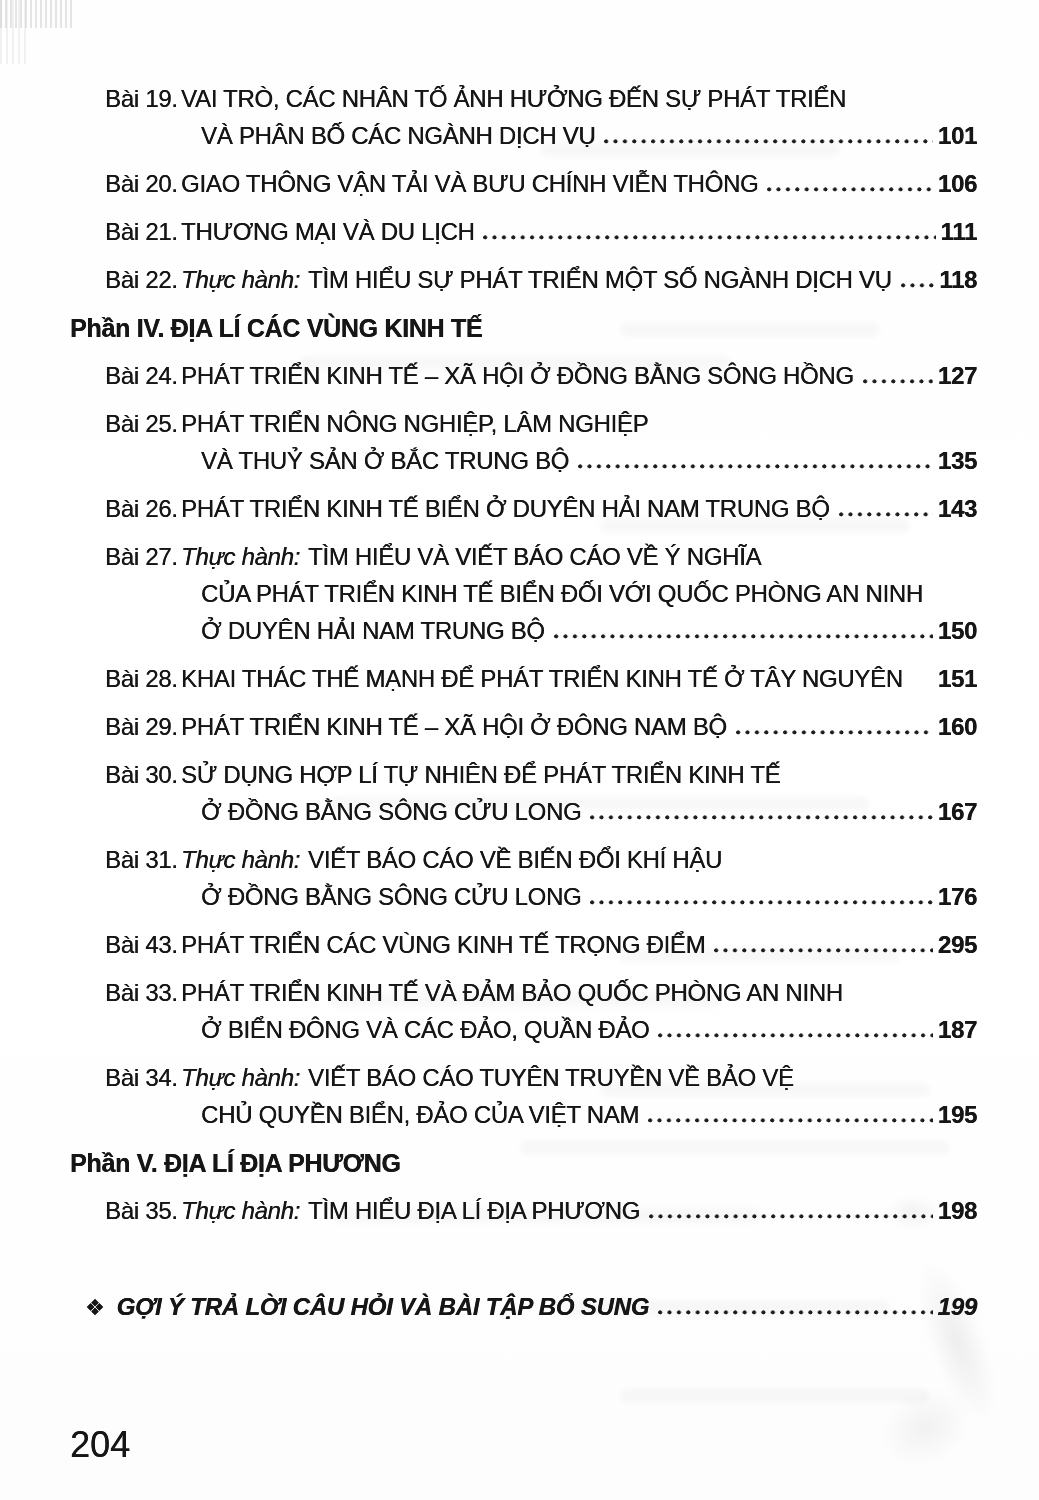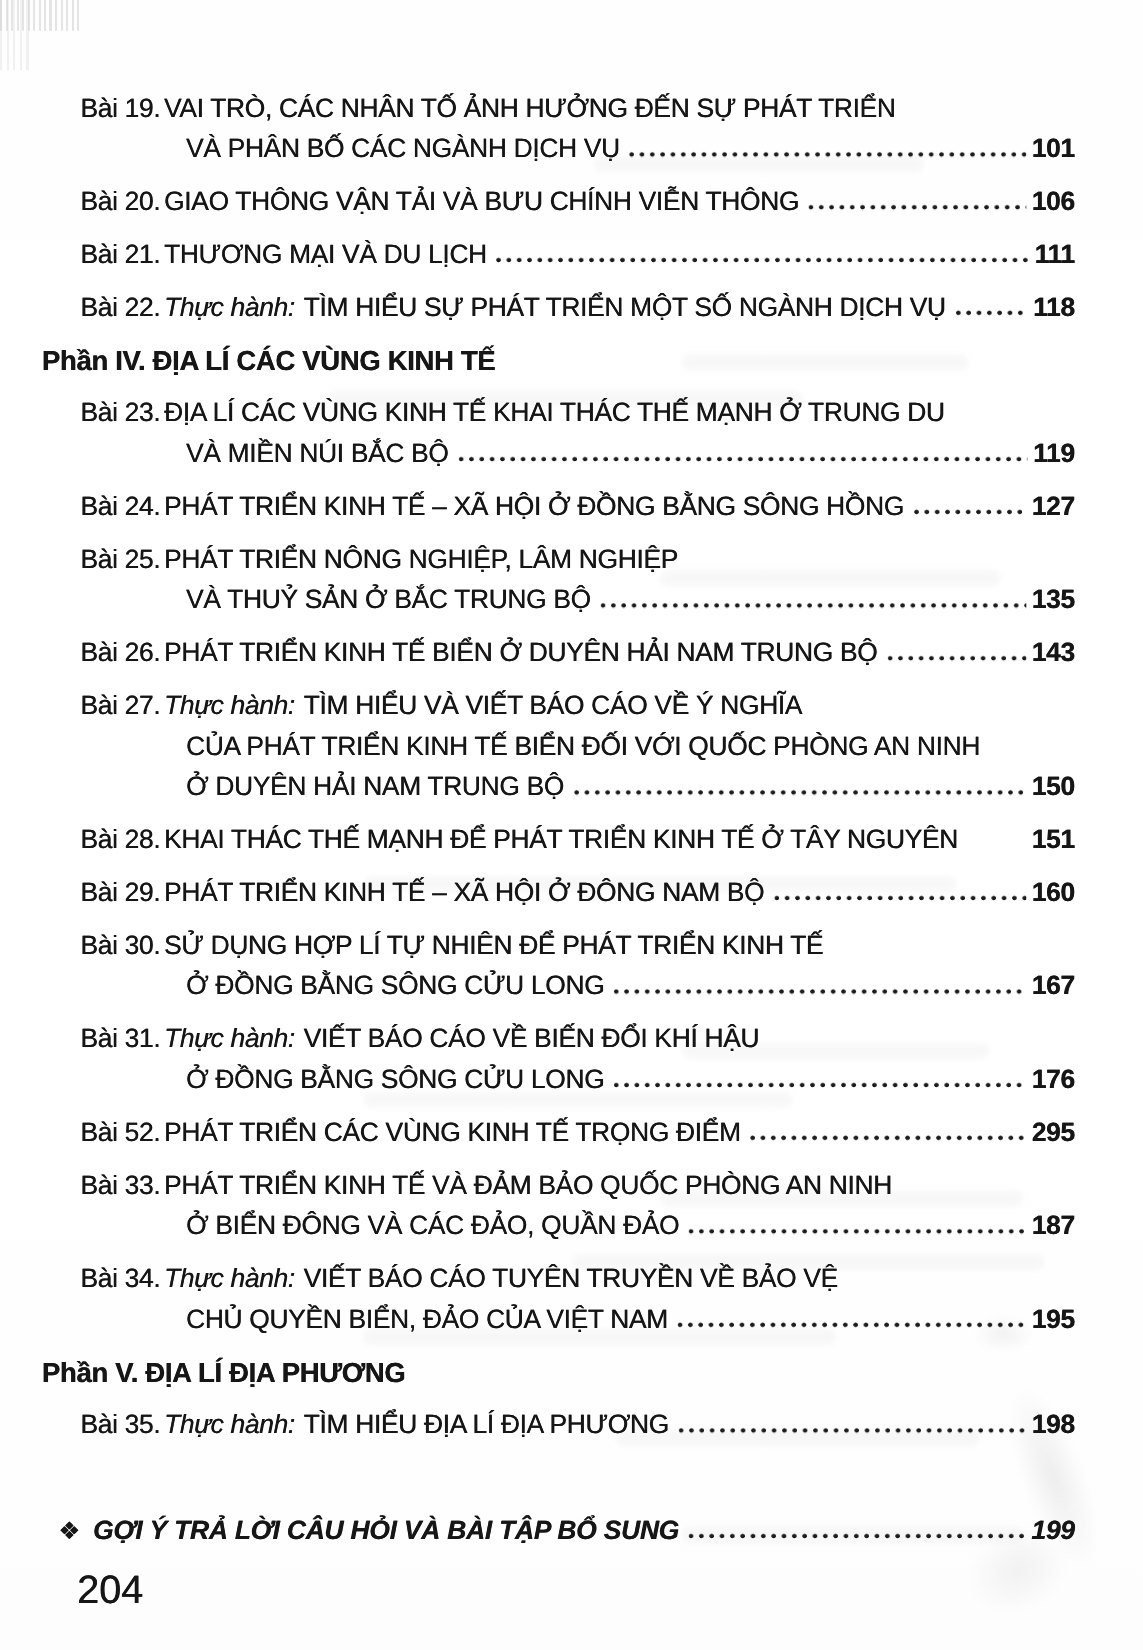--- a/index.html
+++ b/index.html
@@ -4,21 +4,21 @@
 <style>
   html,body{margin:0;padding:0;background:#ffffff;}
   .paper{
     position:relative;
     width:1039px;height:1500px;
     background:linear-gradient(180deg,#fefefe 0%,#ffffff 60%,#fdfdfd 100%);
     overflow:hidden;
     font-family:"Liberation Sans","DejaVu Sans",sans-serif;
     color:#161616;
     box-sizing:border-box;
-    padding:80px 62px 0 38px;
+    padding:80px 62px 0 70px;
     text-shadow:0.35px 0 0 currentColor;
   }
   
   .toc{position:relative;z-index:2;}
   .entry{margin-left:35px;margin-bottom:11px;font-size:24px;letter-spacing:-0.3px;}
   .entry .line{line-height:37px;padding-left:96px;white-space:nowrap;}
   .entry .line.first{padding-left:0;}
   .entry .line.last{display:flex;align-items:baseline;}
   .label{display:inline-block;flex:0 0 76px;width:76px;}
   .prefix{font-style:italic;margin-right:8px;flex:0 0 auto;}
@@ -99,28 +99,20 @@
         <div class="line first last">
           <span class="label">Bài 22.</span>
           <span class="prefix">Thực hành:</span>
           <span class="txt">TÌM HIỂU SỰ PHÁT TRIỂN MỘT SỐ NGÀNH DỊCH VỤ</span>
           <span class="leader"></span>
           <span class="pageno">118</span>
         </div>
       </div>
       <div class="section">Phần IV. ĐỊA LÍ CÁC VÙNG KINH TẾ</div>
       <div class="entry">
-        <div class="line first"><span class="label">Bài 23.</span><span class="txt">ĐỊA LÍ CÁC VÙNG KINH TẾ KHAI THÁC THẾ MẠNH Ở TRUNG DU</span></div>
-        <div class="line last">
-          <span class="txt">VÀ MIỀN NÚI BẮC BỘ</span>
-          <span class="leader"></span>
-          <span class="pageno">119</span>
-        </div>
-      </div>
-      <div class="entry">
         <div class="line first last">
           <span class="label">Bài 24.</span>
           <span class="txt">PHÁT TRIỂN KINH TẾ – XÃ HỘI Ở ĐỒNG BẰNG SÔNG HỒNG</span>
           <span class="leader"></span>
           <span class="pageno">127</span>
         </div>
       </div>
       <div class="entry">
         <div class="line first"><span class="label">Bài 25.</span><span class="txt">PHÁT TRIỂN NÔNG NGHIỆP, LÂM NGHIỆP</span></div>
         <div class="line last">
@@ -173,21 +165,21 @@
       <div class="entry">
         <div class="line first"><span class="label">Bài 31.</span><span class="prefix">Thực hành:</span><span class="txt">VIẾT BÁO CÁO VỀ BIẾN ĐỔI KHÍ HẬU</span></div>
         <div class="line last">
           <span class="txt">Ở ĐỒNG BẰNG SÔNG CỬU LONG</span>
           <span class="leader"></span>
           <span class="pageno">176</span>
         </div>
       </div>
       <div class="entry">
         <div class="line first last">
-          <span class="label">Bài 52.</span>
+          <span class="label">Bài 43.</span>
           <span class="txt">PHÁT TRIỂN CÁC VÙNG KINH TẾ TRỌNG ĐIỂM</span>
           <span class="leader"></span>
           <span class="pageno">295</span>
         </div>
       </div>
       <div class="entry">
         <div class="line first"><span class="label">Bài 33.</span><span class="txt">PHÁT TRIỂN KINH TẾ VÀ ĐẢM BẢO QUỐC PHÒNG AN NINH</span></div>
         <div class="line last">
           <span class="txt">Ở BIỂN ĐÔNG VÀ CÁC ĐẢO, QUẦN ĐẢO</span>
           <span class="leader"></span>

